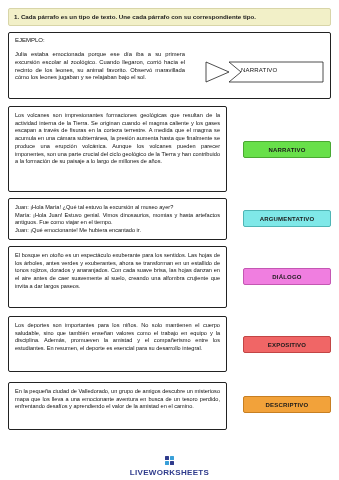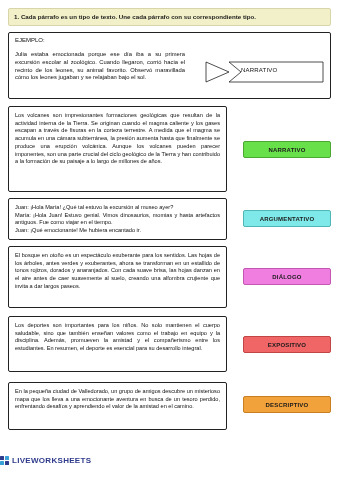--- a/index.html
+++ b/index.html
@@ -122,22 +122,23 @@
   }
 
   
   .footer {
     position: absolute;
     left: 0;
     top: 456px;
     width: 339px;
     display: flex;
     align-items: center;
-    justify-content: flex-start;
+    justify-content: center;
     gap: 3px;
+    flex-direction: column;
   }
   .footer-logo {
     display: inline-block;
     width: 9px;
     height: 9px;
     position: relative;
   }
   .footer-logo span {
     position: absolute;
     width: 3.6px;

